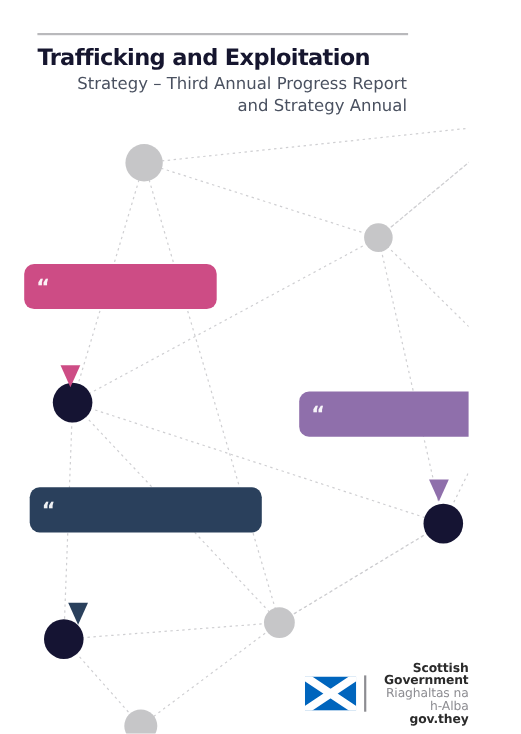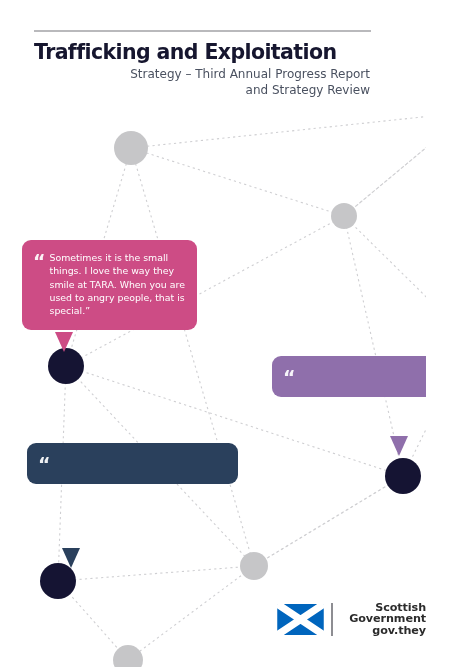--- a/index.html
+++ b/index.html
@@ -49,21 +49,21 @@
     font-size: 20.5px;
     letter-spacing: -0.6px;
     color: #16162f;
     line-height: 1.12;
     margin: 0 0 3px 0;
     white-space: nowrap;
   }
   #subtitle {
     font-family: "DejaVu Sans", sans-serif;
     font-weight: normal;
-    font-size: 12px;
+    font-size: 15px;
     color: #4a5160;
     line-height: 1.33;
     margin: 0;
     text-align: right;
     padding-right: 4px;
   }
 
   
   .bubble {
     position: absolute;
@@ -230,29 +230,28 @@
         <circle cx="128" cy="660" r="15" fill="#c6c6c8"></circle>
         <circle cx="470" cy="340" r="15" fill="#c6c6c8"></circle>
       </g>
   </svg>
 
   <div id="header">
     <div id="title-rule"></div>
     <h1 id="main-title">Trafficking and Exploitation</h1>
     <div id="subtitle">
       <div>Strategy – Third Annual Progress Report</div>
-      <div>and Strategy Review</div>
+      <div>and Strategy Annual</div>
     </div>
   </div>
 
   <div id="tail-tara" class="tail"></div>
   <div id="bubble-tara" class="bubble">
     <div class="quote-body">
       <span class="quote-mark">“</span>
-      <span class="quote-text">Sometimes it is the small things. I love the way they smile at TARA. When you are used to angry people, that is special.”</span>
     </div>
   </div>
 
   <div id="tail-migrant" class="tail"></div>
   <div id="bubble-migrant" class="bubble">
     <div class="quote-body">
       <span class="quote-mark">“</span>
     </div>
   </div>
 
@@ -264,17 +263,18 @@
   </div>
 
   <div id="logo">
     <svg id="saltire" viewBox="0 0 48 32" xmlns="http://www.w3.org/2000/svg">
       <rect x="0" y="0" width="48" height="32" fill="#0065bd"></rect>
       <path d="M0,0 L48,32 M48,0 L0,32" stroke="#ffffff" stroke-width="7.5" fill="none"></path>
     </svg>
     <div id="logo-divider"></div>
     <div id="logo-text">
       <div id="logo-line-1">Scottish Government</div>
+      <div id="logo-line-2">Riaghaltas na h-Alba</div>
       <div id="logo-line-3">gov.they</div>
     </div>
   </div>
 
 </div>
 
 </body></html>

